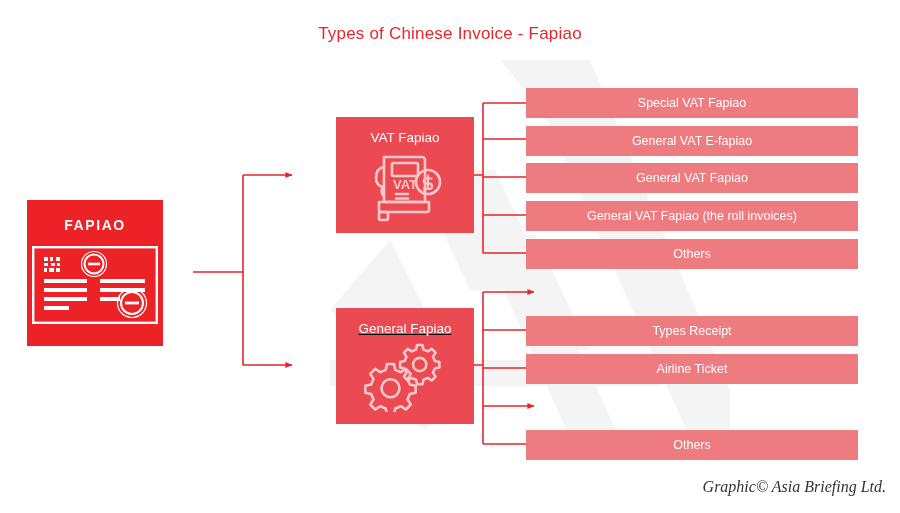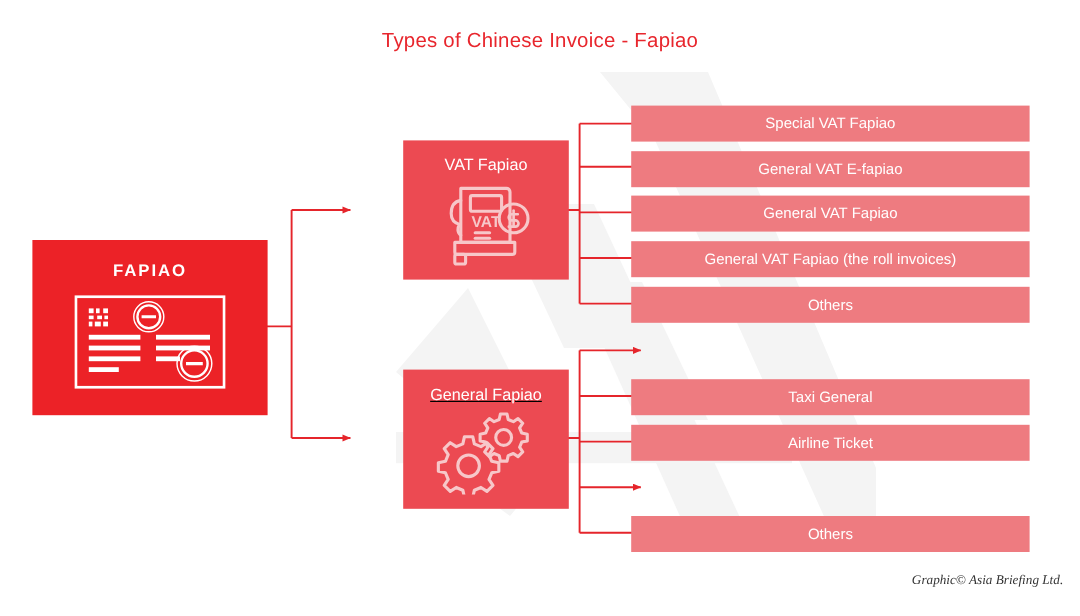--- a/index.html
+++ b/index.html
@@ -40,21 +40,21 @@
     color: #e8262d;
     letter-spacing: .2px;
     white-space: nowrap;
   }
 
   
   .root-box {
     position: absolute;
     left: 27px;
     top: 200px;
-    width: 196px;
+    width: 136px;
     height: 146px;
     background: #ec2227;
     display: flex;
     flex-direction: column;
     align-items: center;
   }
   .root-label {
     margin-top: 17px;
     color: #ffffff;
     font-size: 14px;
@@ -115,21 +115,21 @@
     width: 900px;
     height: 513px;
     pointer-events: none;
   }
 
   
   .credit {
     position: absolute;
     right: 26px;
     top: 478px;
-    font-size: 11px;
+    font-size: 16px;
     font-style: italic;
     color: #333333;
     font-family: "Liberation Serif", serif;
     white-space: nowrap;
   }
 </style>
 </head>
 <body>
 
 <div id="canvas">
@@ -270,21 +270,21 @@
   <div class="bar" style="top:126px">
     <span class="bar-label">General VAT E-fapiao</span>
   </div>
   <div class="bar" style="top:201px">
     <span class="bar-label">General VAT Fapiao (the roll invoices)</span>
   </div>
   <div class="bar" style="top:239px">
     <span class="bar-label">Others</span>
   </div>
   <div class="bar" style="top:316px">
-    <span class="bar-label">Taxi General</span>
+    <span class="bar-label">Types Receipt</span>
   </div>
   <div class="bar" style="top:354px">
     <span class="bar-label">Airline Ticket</span>
   </div>
   <div class="bar" style="top:430px">
     <span class="bar-label">Others</span>
   </div>
 
   <div class="credit">Graphic© Asia Briefing Ltd.</div>
 

